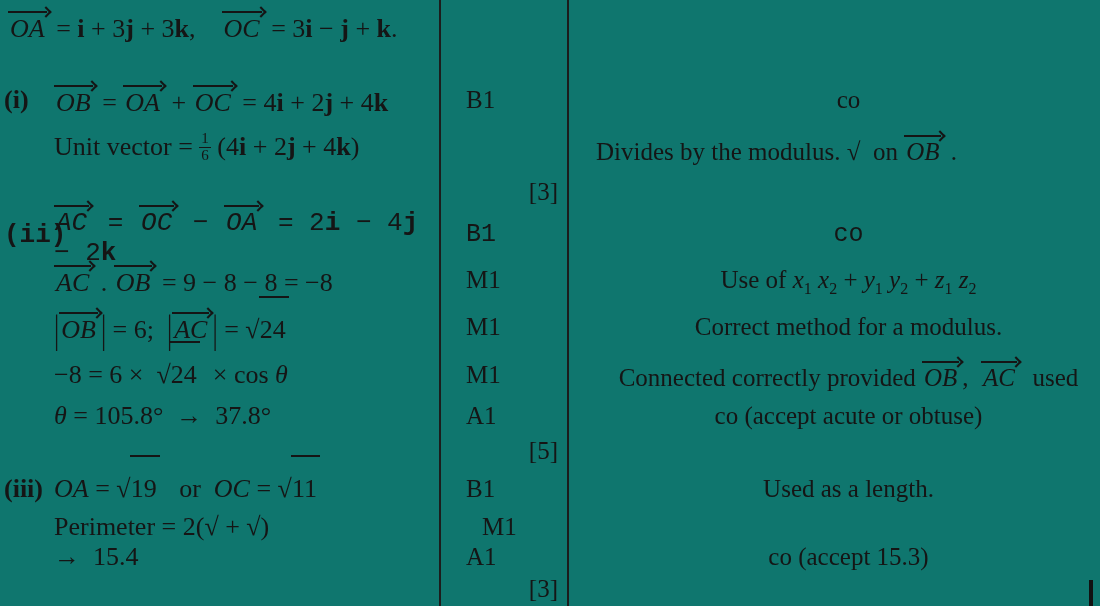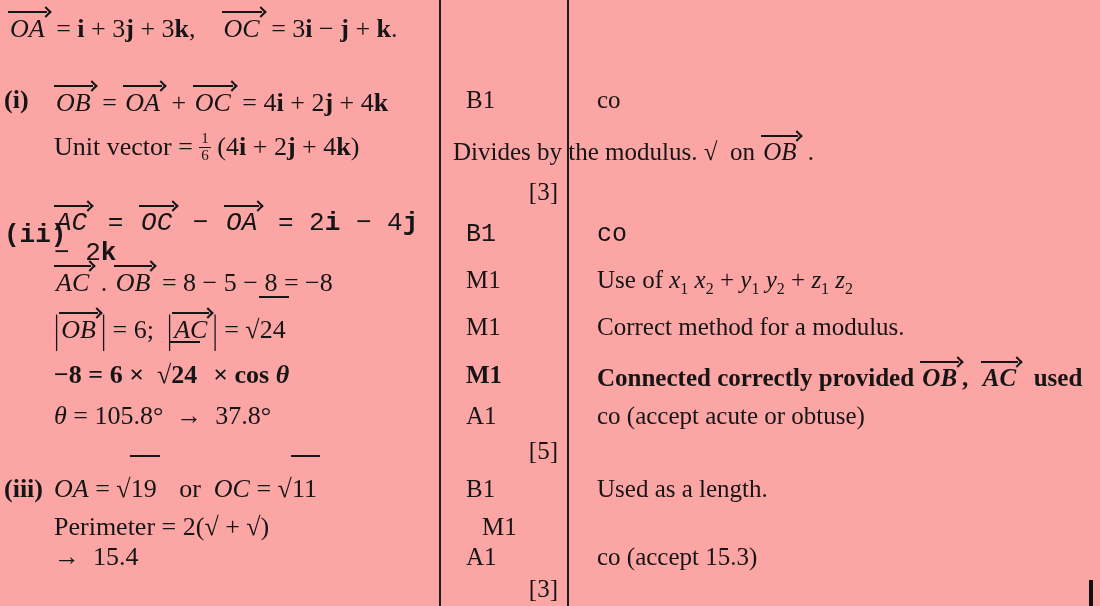--- a/index.html
+++ b/index.html
@@ -16,33 +16,33 @@
 
   #rows{position:absolute;inset:0;display:flex;flex-direction:column;}
   .row{display:flex;flex:none;}
   .row:nth-child(1){height:74px;}
   .row:nth-child(2){height:52px;}
   .row:nth-child(3){height:46px;}
   .row:nth-child(4){height:40px;}
   .row:nth-child(5){height:45px;font-family:Liberation Mono, monospace;}
   .row:nth-child(6){height:45px;}
   .row:nth-child(7){height:50px;}
-  .row:nth-child(8){height:46px;font-weight:bold;}
+  .row:nth-child(8){height:46px;}
   .row:nth-child(9){height:36px;}
   .row:nth-child(10){height:33px;}
   .row:nth-child(11){height:44px;}
   .row:nth-child(12){height:31px;gap:16px;}
   .row:nth-child(13){height:30px;}
   .row:nth-child(14){height:34px;}
 
   .col{box-sizing:border-box;}
   .work{width:440px;font-size:26px;display:flex;align-items:center;}
   .marks{width:144px;font-size:25px;display:flex;align-items:center;
          justify-content:space-between;padding:0 26px;}
-  .comment{flex:1;font-size:25px;display:flex;align-items:center;padding-left:13px;}
+  .comment{flex:1;font-size:25px;display:flex;align-items:center;padding-left:13px;justify-content:center;}
   .label{display:inline-block;width:50px;padding-left:4px;font-weight:bold;flex:none;}
   .math{white-space:pre-wrap;}
   .row-header .work{align-items:flex-start;padding:8px 0 0 8px;}
 
   .it{font-style:italic;}
   .bd{font-weight:bold;}
 
   .vec{position:relative;font-style:italic;display:inline-block;
        padding:6px 5px 0 2px;}
   .vec::before{content:"";position:absolute;top:3px;left:0;right:3px;
@@ -62,21 +62,21 @@
   .frac .num{padding:0 2px;}
 
   .vbar{display:inline-block;transform:scaleY(1.5);font-style:normal;}
   sub{font-size:16px;line-height:0;}
 
   .cursor{position:absolute;left:1089px;top:580px;width:4px;height:26px;background:#111;}
 </style>
 </head>
 <body>
 
-<div class="page" style="background: #fca5a5; color: rgb(21, 21, 21);">
+<div class="page" style="background: #0f766e; color: rgb(21, 21, 21);">
   <div class="rule rule-1"></div>
   <div class="rule rule-2"></div>
   <div id="rows">
       <div class="row row-header">
     <div class="col work">
 
       <span class="math work-math"><span class="vec">OA</span><span class=""> = </span><span class="bd">i</span><span class=""> + 3</span><span class="bd">j</span><span class=""> + 3</span><span class="bd">k</span><span class="">,    </span><span class="vec">OC</span><span class=""> = 3</span><span class="bd">i</span><span class=""> − </span><span class="bd">j</span><span class=""> + </span><span class="bd">k</span><span class="">.</span></span>
     </div>
     <div class="col marks">
       <span class="mark math"></span>
@@ -130,21 +130,21 @@
       <span class="mark math">B1</span>
       <span class="total math"></span>
     </div>
     <div class="col comment">
       <span class="math"><span class="">co</span></span>
     </div>
   </div>
       <div class="row">
     <div class="col work">
       <span class="label"></span>
-      <span class="math work-math"><span class="vec">AC</span><span class=""> . </span><span class="vec">OB</span><span class=""> = 8 − 5 − 8 = −8</span></span>
+      <span class="math work-math"><span class="vec">AC</span><span class=""> . </span><span class="vec">OB</span><span class=""> = 9 − 8 − 8 = −8</span></span>
     </div>
     <div class="col marks">
       <span class="mark math">M1</span>
       <span class="total math"></span>
     </div>
     <div class="col comment">
       <span class="math"><span class="">Use of </span><span class="it">x</span><sub>1</sub><span class=""> </span><span class="it">x</span><sub>2</sub><span class=""> + </span><span class="it">y</span><sub>1</sub><span class=""> </span><span class="it">y</span><sub>2</sub><span class=""> + </span><span class="it">z</span><sub>1</sub><span class=""> </span><span class="it">z</span><sub>2</sub></span>
     </div>
   </div>
       <div class="row">

